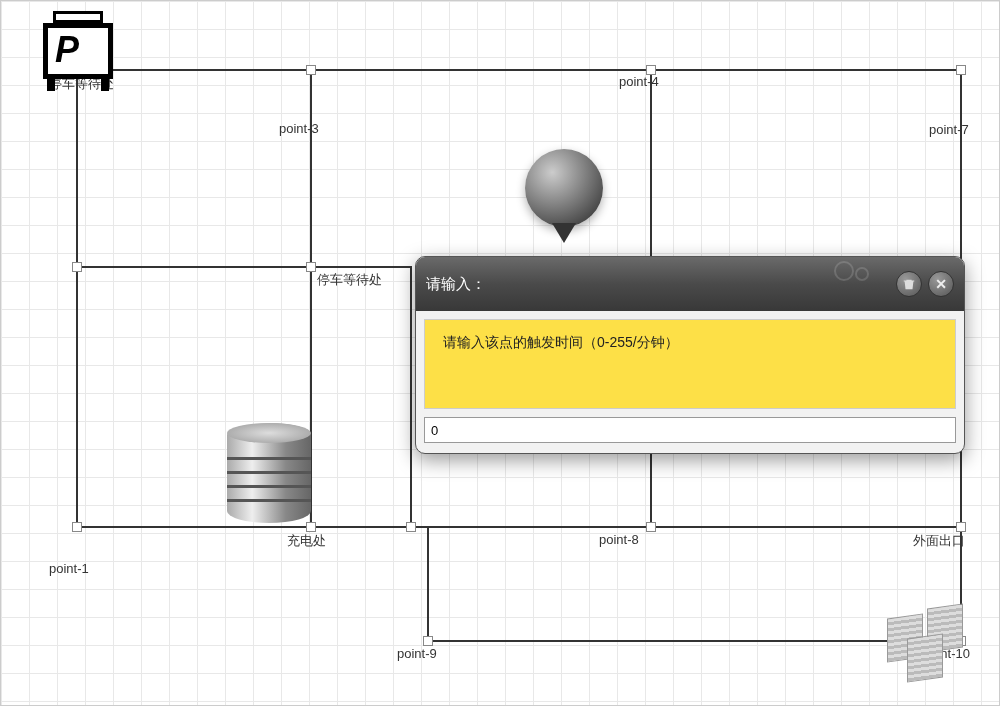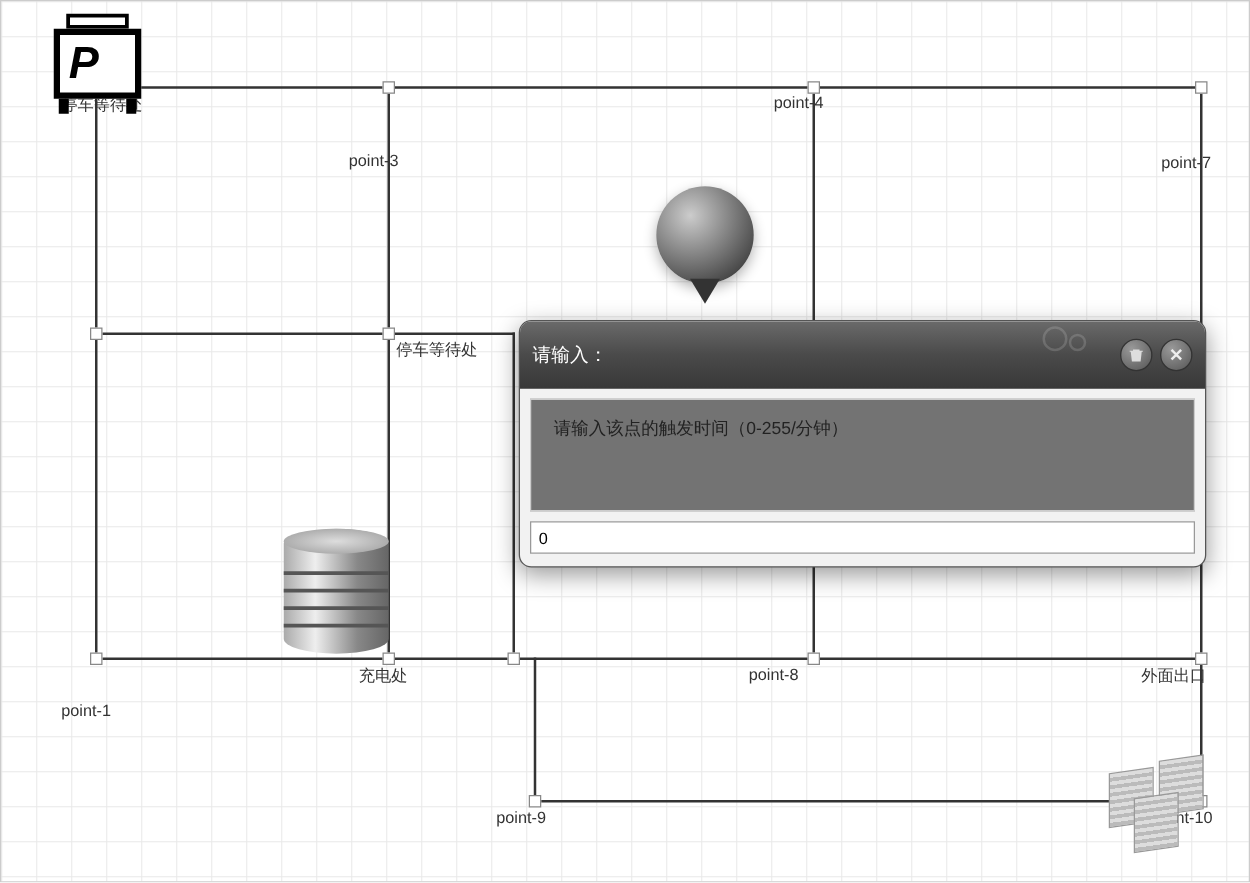--- a/index.html
+++ b/index.html
@@ -196,21 +196,21 @@
       display: flex;
       align-items: center;
       justify-content: center;
       color: #eee;
       font-size: 14px;
       cursor: pointer;
     }
     .title-btn.close { font-weight: bold; }
     .title-btn.del svg { width: 14px; height: 14px; }
     .dialog-body {
-      background: #737373;
+      background: #fde047;
       margin: 8px;
       border: 1px solid #ccc;
       padding: 14px 18px 8px;
       min-height: 90px;
     }
     .dialog-prompt {
       font-size: 14px;
       color: #222;
     }
     .dialog-input-row {

